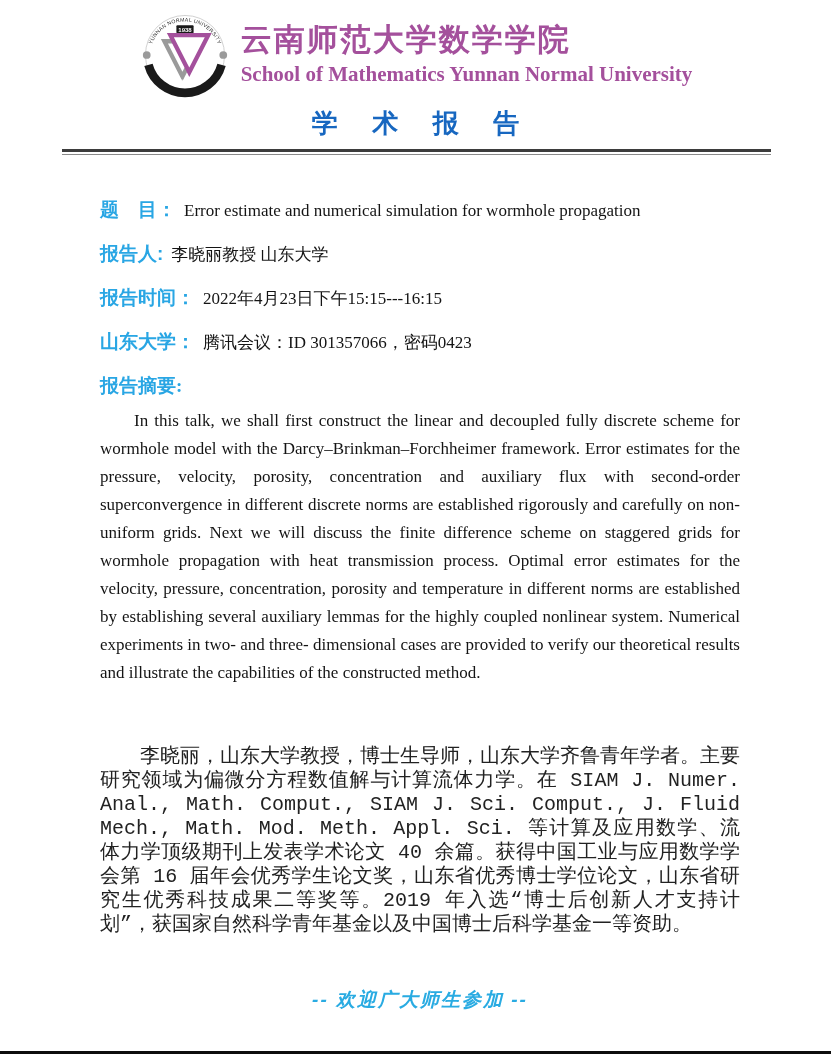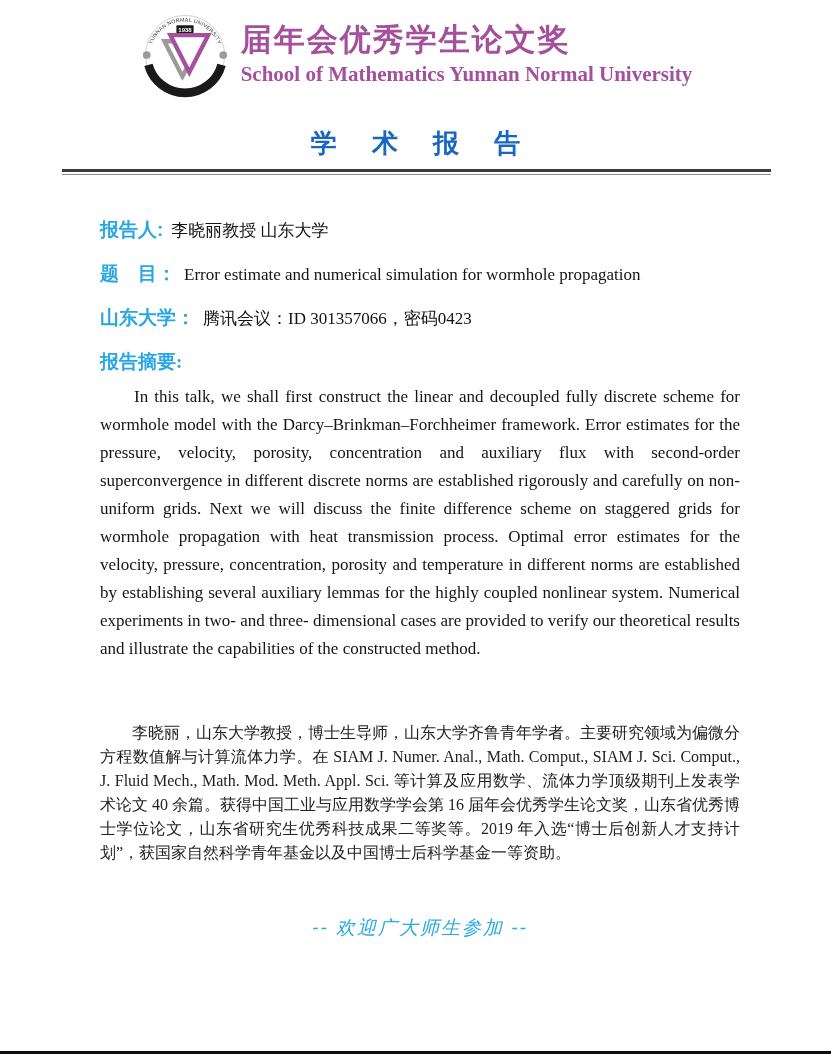--- a/index.html
+++ b/index.html
@@ -37,22 +37,22 @@
     font-weight: bold;
     margin-top: 4px;
     font-family: "Liberation Serif", serif;
   }
   .banner {
     text-align: center;
     color: #1767c0;
     font-size: 26px;
     font-weight: bold;
     letter-spacing: 14px;
-    margin-top: 28px;
-    font-family: Liberation Sans, sans-serif;
+    margin-top: 8px;
+    font-family: Liberation Serif, serif;
     text-indent: 14px; 
   }
   .double-rule {
     margin: 8px 60px 0 62px;
     height: 6px;
     border-top: 3px solid #3d3d3d;
     border-bottom: 1px solid #8a8a8a;
   }
   
   .content { margin: 42px 91px 0 100px; }
@@ -76,33 +76,33 @@
     font-size: 17px;
     line-height: 28px;
     text-align: justify;
     text-indent: 34px;
     color: #141414;
     font-family: "Liberation Serif", serif;
   }
   .bio-section { margin-top: 58px; }
   .bio-text {
     margin-top: 14px;
-    font-size: 16px;
+    font-size: 20px;
     line-height: 24px;
     text-align: justify;
     text-indent: 2em;
     color: #222;
-    font-family: Liberation Serif, serif;
+    font-family: Liberation Mono, monospace;
   }
   .welcome {
     margin-top: 50px;
     text-align: center;
     color: #29abe2;
     font-size: 19px;
-    font-weight: normal;
+    font-weight: bold;
     font-style: italic;
     letter-spacing: 2px;
     font-family: "Liberation Sans", sans-serif;
   }
   .bottom-rule {
     position: absolute;
     left: 0; right: 0;
     bottom: 5px;
     height: 3px;
     background: #0d0d0d;
@@ -134,35 +134,38 @@
       <text x="50" y="22.8" font-size="7" font-weight="bold" font-family="Liberation Sans, sans-serif" fill="#ffffff" text-anchor="middle">1938</text>
 
       <polygon points="26,34 68,34 47,75" fill="none" stroke="#9a9a9a" stroke-width="5"></polygon>
       <polygon points="33,27 77,27 55,70" fill="#ffffff" stroke="#a4509c" stroke-width="5"></polygon>
 
       <text font-size="8" font-family="Liberation Serif, serif" fill="#ffffff" letter-spacing="1">
         <textPath href="#botArc" startOffset="50%" text-anchor="middle">云南师范大学</textPath>
       </text>
     </svg>
     <div class="titles">
-      <div class="title-cn">届年会优秀学生论文奖</div>
+      <div class="title-cn">云南师范大学数学学院</div>
       <div class="title-en">School of Mathematics Yunnan Normal University</div>
     </div>
   </div>
 
   <div class="banner">学 术 报 告</div>
   <div class="double-rule"></div>
 
   <div class="content">
 
     <div class="meta-row">
+      <span class="meta-label">题　目：</span><span class="meta-value">Error estimate and numerical simulation for wormhole propagation</span>
+    </div>
+    <div class="meta-row">
       <span class="meta-label">报告人:</span><span class="meta-value">李晓丽教授  山东大学</span>
     </div>
     <div class="meta-row">
-      <span class="meta-label">题　目：</span><span class="meta-value">Error estimate and numerical simulation for wormhole propagation</span>
+      <span class="meta-label">报告时间：</span><span class="meta-value">2022年4月23日下午15:15---16:15</span>
     </div>
     <div class="meta-row">
       <span class="meta-label">山东大学：</span><span class="meta-value">腾讯会议：ID 301357066，密码0423</span>
     </div>
 
     <div class="abstract-section">
       <div class="section-heading">报告摘要:</div>
       <p class="abstract-text">In this talk, we shall first construct the linear and decoupled fully discrete scheme for wormhole model with the Darcy–Brinkman–Forchheimer framework. Error estimates for the pressure, velocity, porosity, concentration and auxiliary flux with second-order superconvergence in different discrete norms are established rigorously and carefully on non-uniform grids. Next we will discuss the finite difference scheme on staggered grids for wormhole propagation with heat transmission process. Optimal error estimates for the velocity, pressure, concentration, porosity and temperature in different norms are established by establishing several auxiliary lemmas for the highly coupled nonlinear system. Numerical experiments in two- and three- dimensional cases are provided to verify our theoretical results and illustrate the capabilities of the constructed method.</p>
     </div>
 

